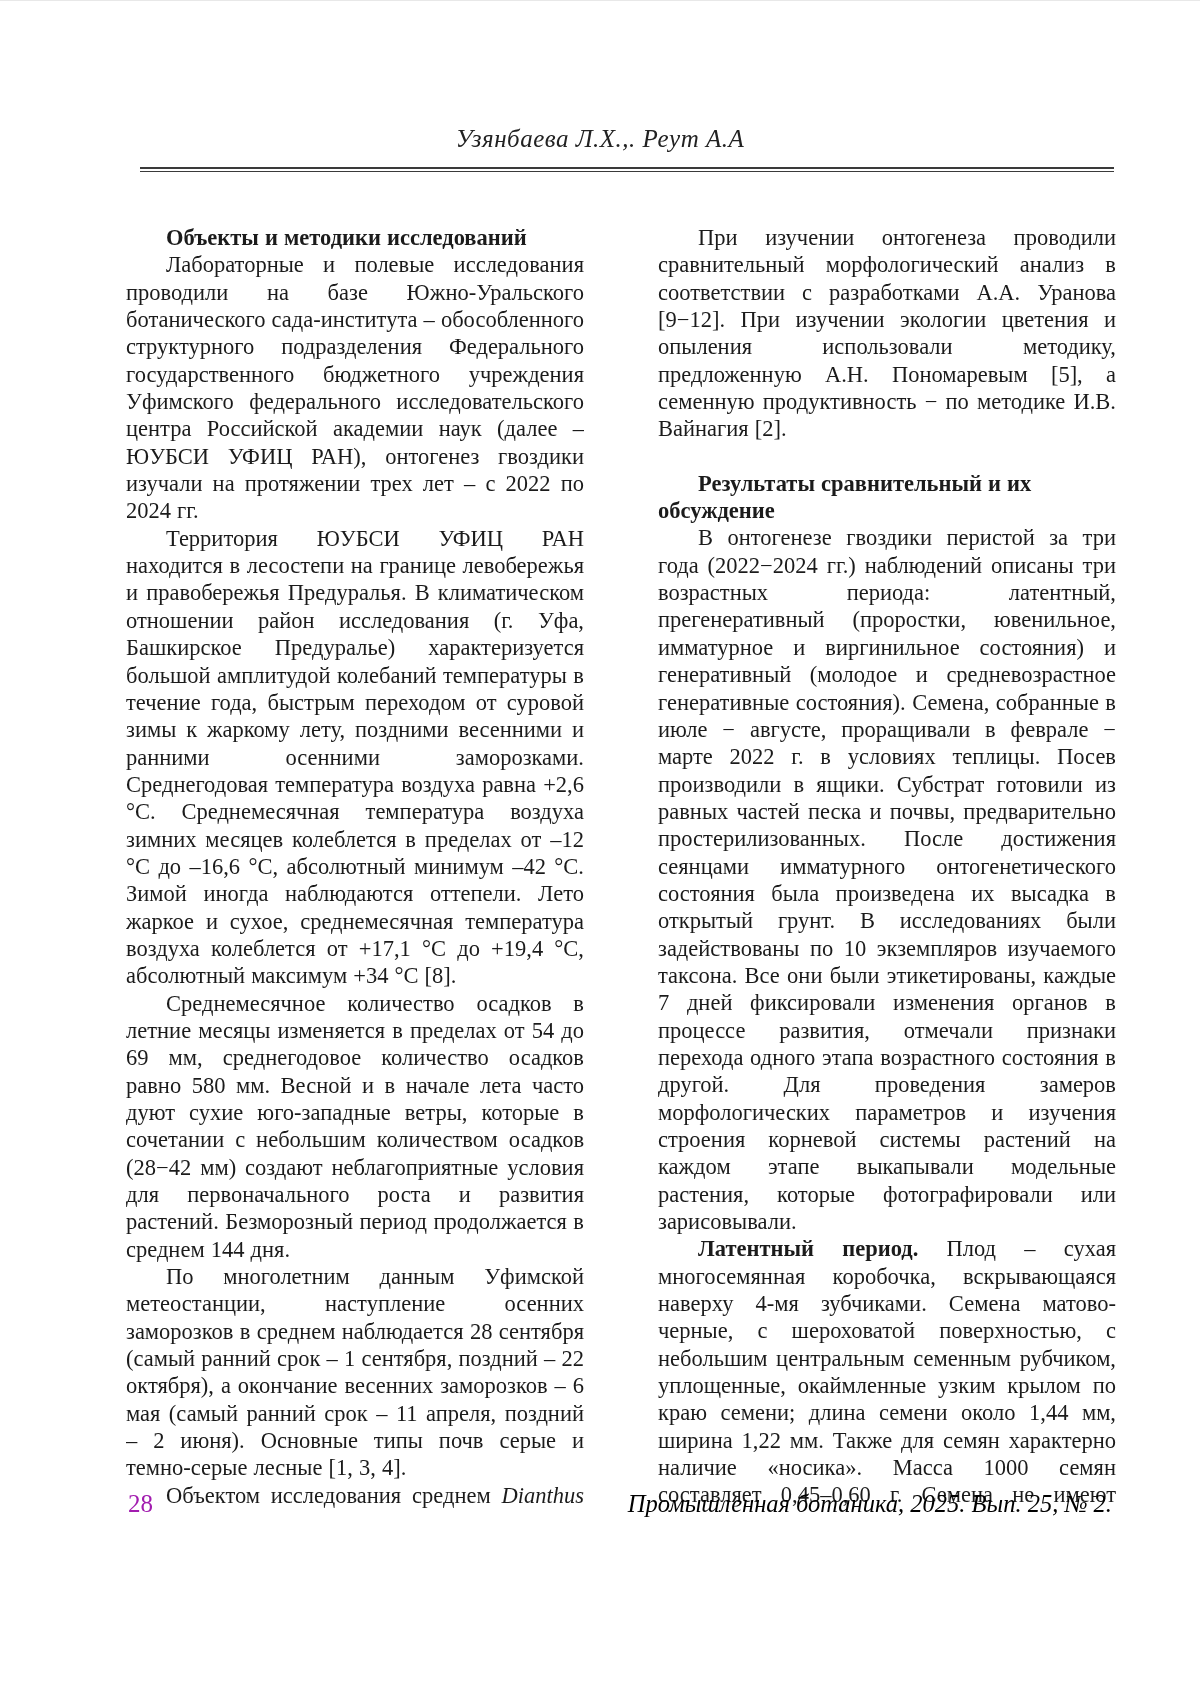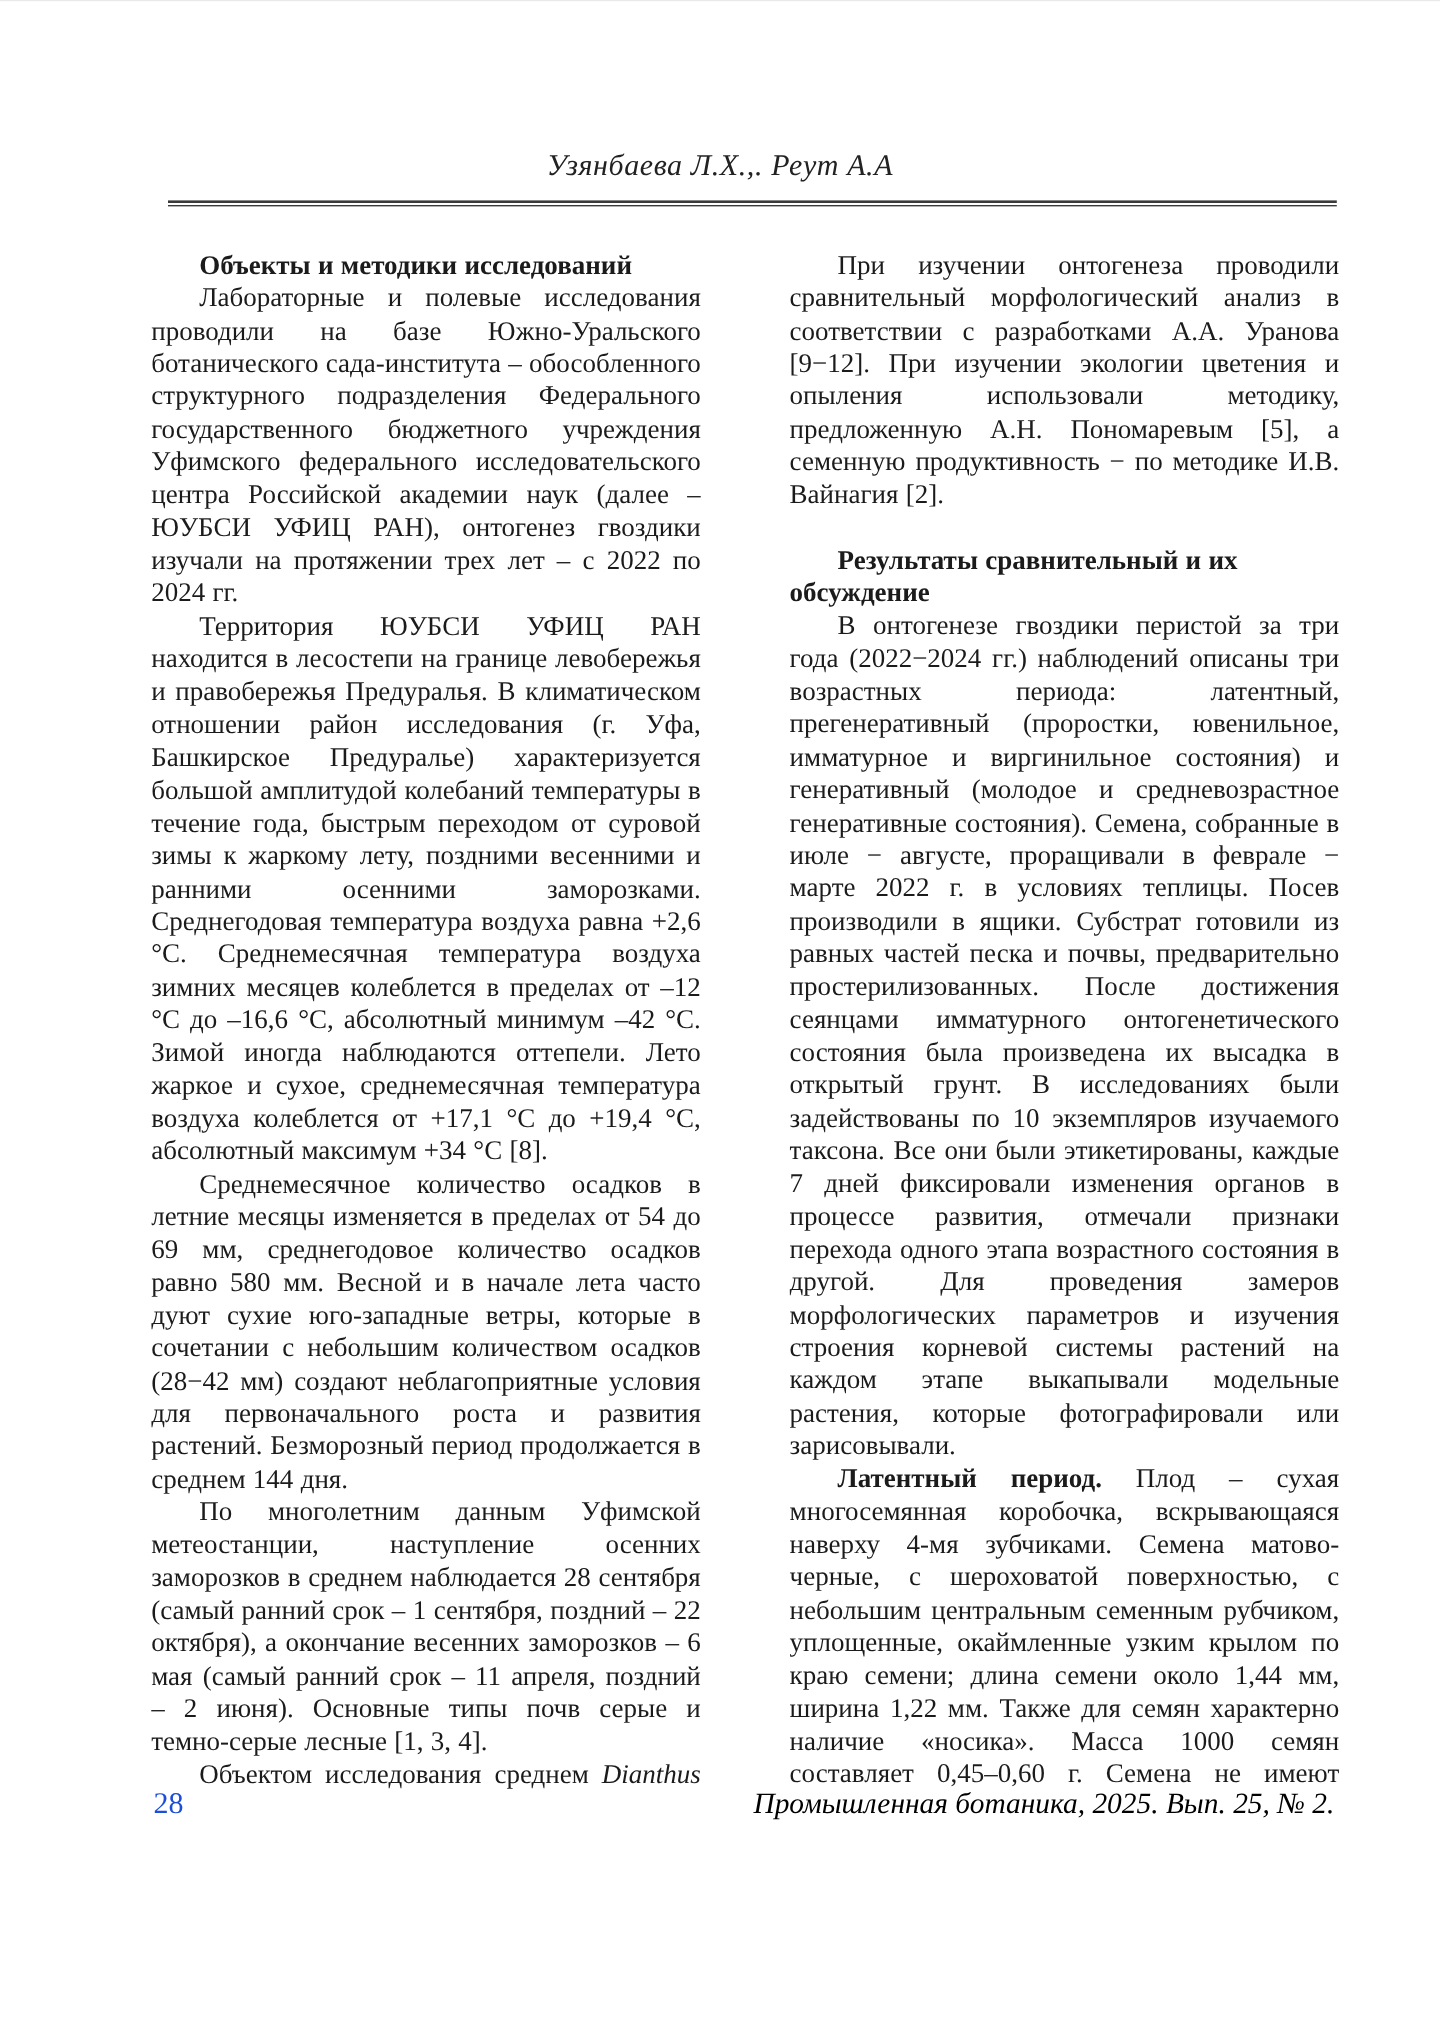--- a/index.html
+++ b/index.html
@@ -27,21 +27,21 @@
   .head-rule {
     position: absolute;
     top: 166px;
     left: 140px;
     width: 974px;
     height: 5px;
     background: linear-gradient(#3a3a3a 0 2px, #ffffff 2px 3.5px, #3a3a3a 3.5px 5px);
   }
   .columns {
     position: absolute;
-    top: 206px;
+    top: 223px;
     left: 126px;
     width: 990px;
     display: flex;
     gap: 74px;
   }
   .col {
     width: 458px;
     height: 1286px;
     overflow: hidden;
   }
@@ -61,21 +61,21 @@
     text-align: left !important;
   }
   .space-above { margin-top: 27px !important; }
   .runin-bold { font-weight: bold; }
   .species { font-style: italic; }
   .footer-pageno {
     position: absolute;
     top: 1489px;
     left: 128px;
     font-size: 25px;
-    color: #1d4ed8;
+    color: #a21caf;
   }
   .footer-journal {
     position: absolute;
     top: 1489px;
     right: 88px;
     font-size: 24.5px;
     font-style: italic;
     color: #000000;
   }
 </style>

